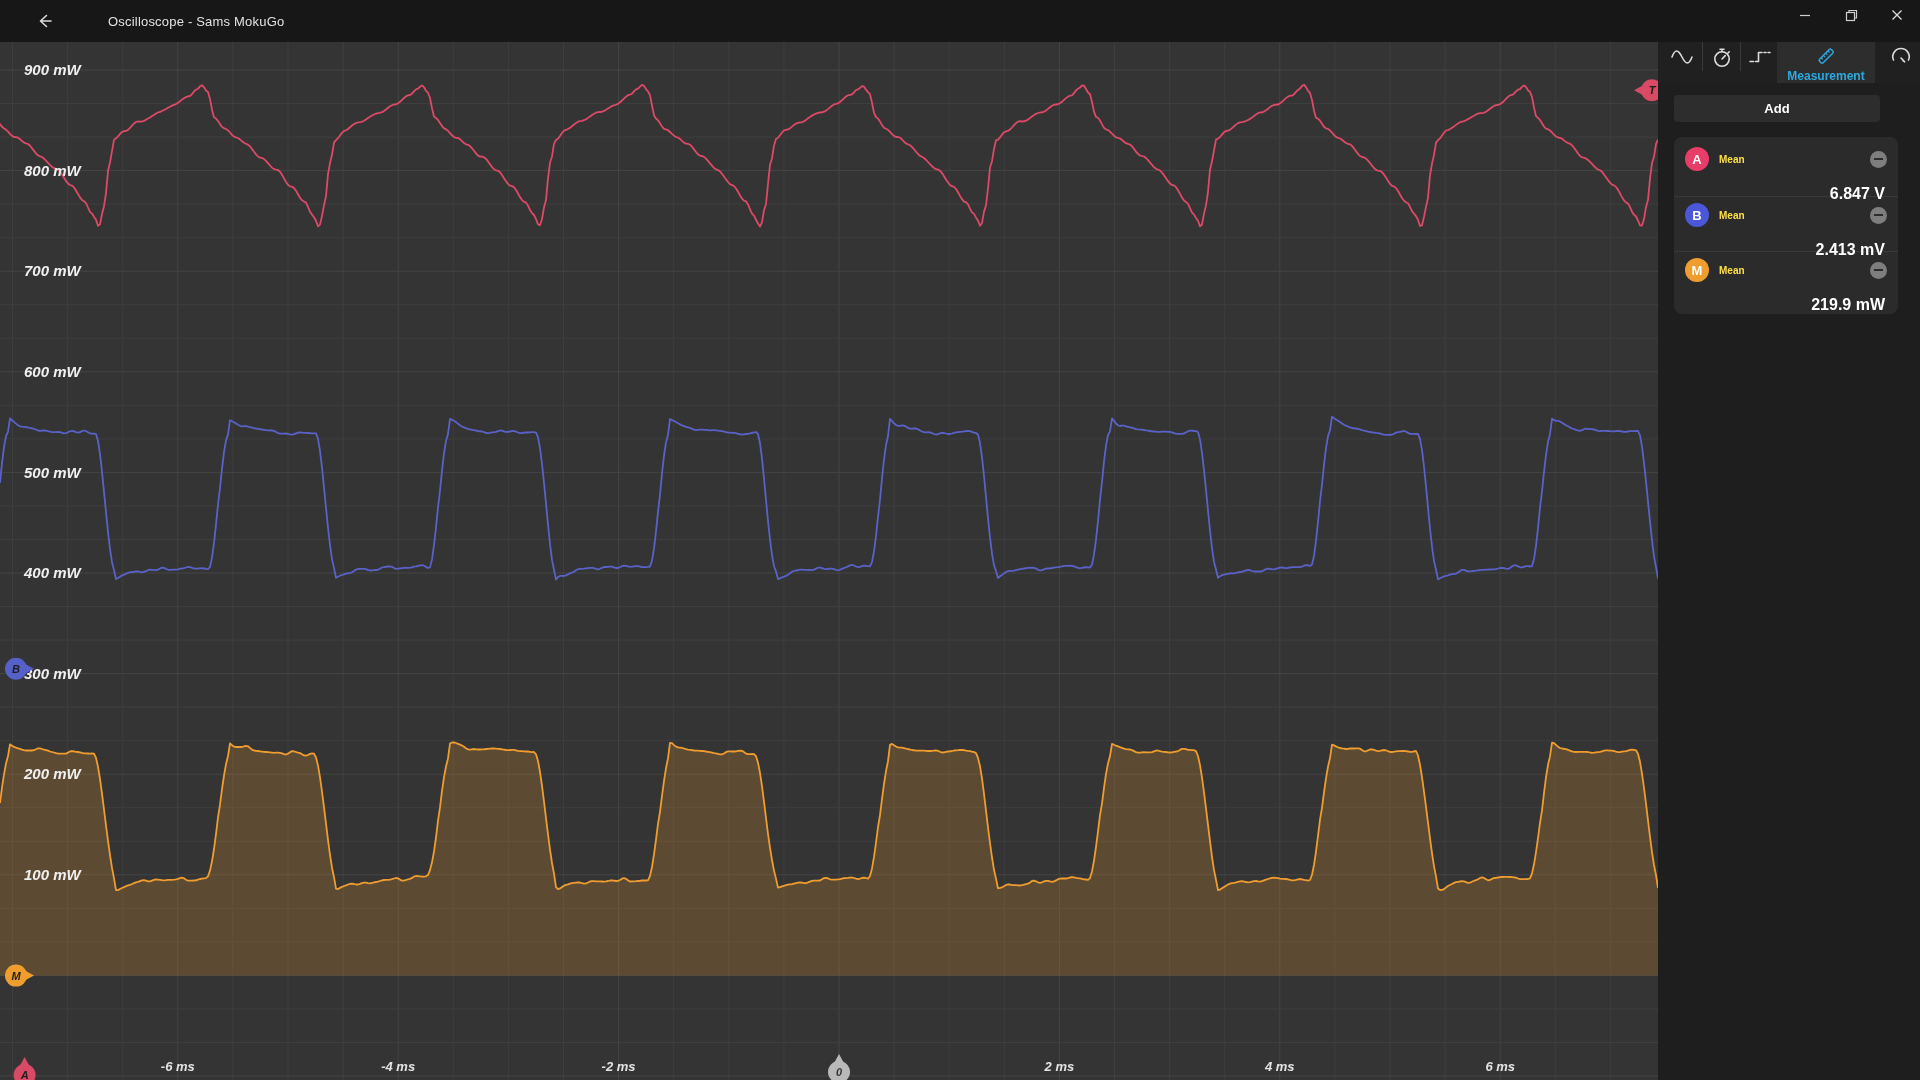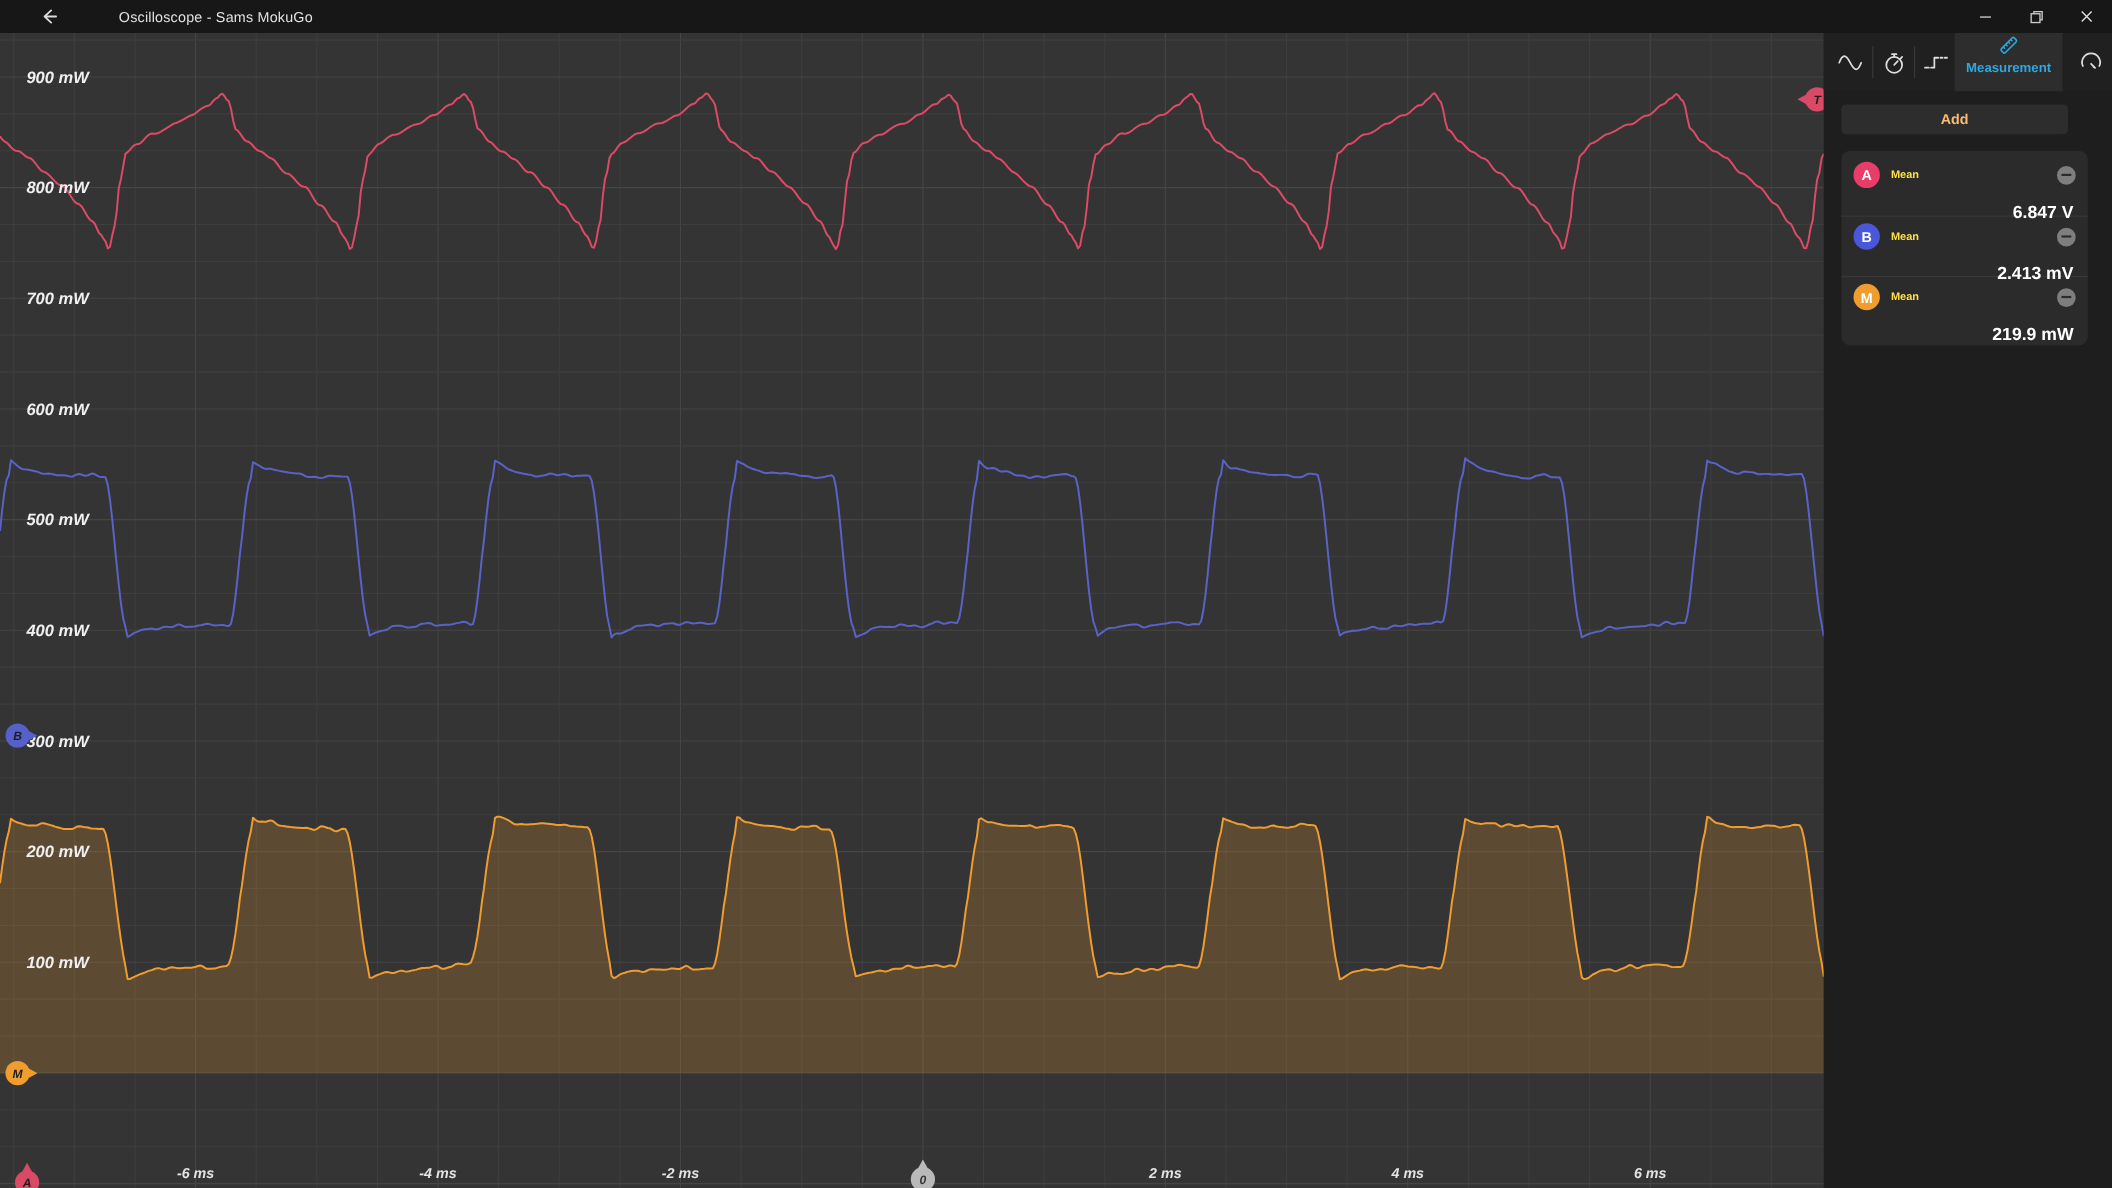--- a/index.html
+++ b/index.html
@@ -1,39 +1,39 @@
 <!DOCTYPE html>
 <html><head>
 <meta charset="utf-8">
 <style>
   html,body{margin:0;padding:0;background:#111;}
   *{box-sizing:border-box;}
   #root{position:relative;width:1920px;height:1080px;overflow:hidden;
         font-family:"Liberation Sans",sans-serif;background:#343434;}
   
-  #titlebar{position:absolute;left:0;top:0;width:1920px;height:30px;background:#171717;
+  #titlebar{position:absolute;left:0;top:0;width:1920px;height:42px;background:#171717;
             display:flex;align-items:center;z-index:30;}
   #back-btn{width:44px;height:30px;display:flex;align-items:center;justify-content:center;cursor:pointer;margin-left:22px;}
   #win-title{color:#e2e2e2;font-size:13px;margin-left:42px;letter-spacing:.2px;}
   #win-controls{position:absolute;right:0;top:0;height:30px;display:flex;}
   .win-btn{width:46px;height:30px;display:flex;align-items:center;justify-content:center;cursor:pointer;}
   
   #plot{position:absolute;left:0;top:30px;width:1658px;height:1050px;background:#343434;font-style:italic;}
   #plot svg{display:block;}
   
   #sidebar{position:absolute;left:1658px;top:30px;width:262px;height:1050px;background:#1e1e1e;}
   #side-toolbar{position:absolute;left:0;top:0;width:262px;height:53px;background:#202020;}
   .tool-btn{position:absolute;top:0;height:53px;display:flex;align-items:center;justify-content:center;cursor:pointer;}
   .tool-div{position:absolute;top:12px;width:1px;height:29px;background:#3a3a3a;}
   #tab-measurement{position:absolute;left:119px;top:0;width:98px;height:53px;background:#2d2d2d;
-    display:flex;flex-direction:column;align-items:center;justify-content:flex-start;gap:2px;cursor:pointer;}
+    display:flex;flex-direction:column;align-items:center;justify-content:flex-end;gap:2px;cursor:pointer;}
   #tab-measurement .tab-label{color:#2da9e0;font-size:12px;font-weight:bold;}
   
   #add-btn{position:absolute;left:16px;top:65px;width:206px;height:27px;background:#2d2d2d;border-radius:4px;
-    color:#fdba74;font-size:13px;font-weight:bold;display:flex;align-items:center;justify-content:center;cursor:pointer;}
+    color:#ffffff;font-size:13px;font-weight:bold;display:flex;align-items:center;justify-content:center;cursor:pointer;}
   #meas-card{position:absolute;left:16px;top:107px;width:224px;background:#2b2b2b;border-radius:8px;
     padding:4px 0 8px 0;}
   .mrow{height:55px;padding-top:5px;}
   .mrow + .mrow{border-top:1px solid #3a3a3a;}
   .mhead{display:flex;align-items:center;height:26px;padding:0 11px;}
   .badge{width:24px;height:24px;border-radius:50%;display:flex;align-items:center;justify-content:center;
     color:#fff;font-size:13px;font-weight:bold;margin-right:10px;flex:0 0 auto;}
   .mstat{color:#fde047;font-size:10px;font-weight:bold;}
   .minus-btn{margin-left:auto;width:17px;height:17px;border-radius:50%;background:#7e7e7e;position:relative;cursor:pointer;}
   .minus-btn::after{content:"";position:absolute;left:4px;top:7.5px;width:9px;height:2px;background:#2c2c2c;}

